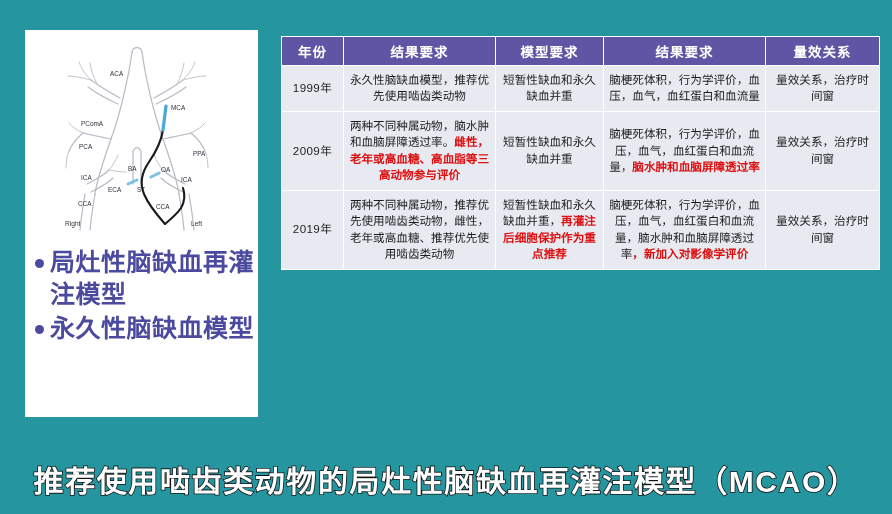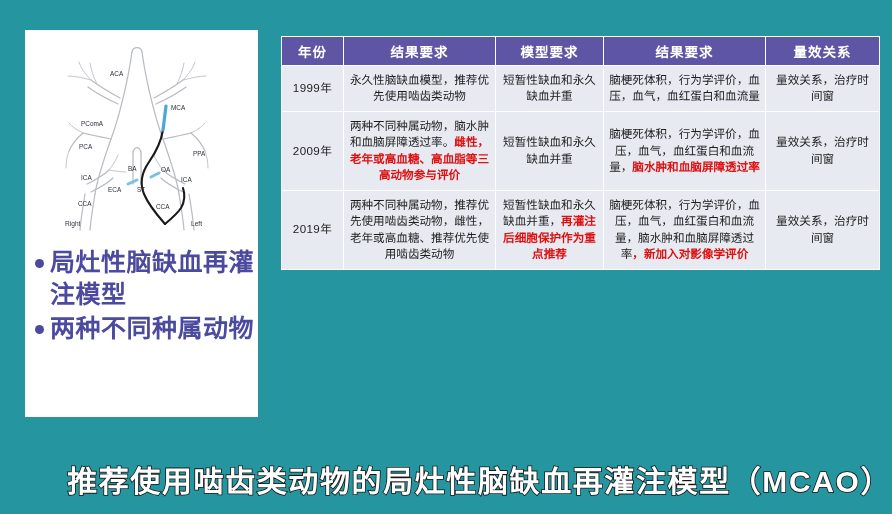--- a/index.html
+++ b/index.html
@@ -154,21 +154,21 @@
 
   
   #bottom-banner {
     position: absolute;
     left: 0;
     top: 443px;
     width: 892px;
     height: 71px;
     display: flex;
     align-items: center;
-    justify-content: flex-end;
+    justify-content: center;
   }
   #banner-text {
     font-size: 30px;
     font-weight: bold;
     color: #ffffff;
     letter-spacing: 1.6px;
     white-space: nowrap;
     -webkit-text-stroke: 1.6px #141414;
     paint-order: stroke fill;
   }
@@ -253,21 +253,21 @@
     </svg>
   </div>
 
   <div id="bullet-block">
     <div class="bullet-row">
       <div class="bullet-dot"></div>
       <div class="bullet-text">局灶性脑缺血再灌注模型</div>
     </div>
     <div class="bullet-row">
       <div class="bullet-dot"></div>
-      <div class="bullet-text">两种不同种属动物</div>
+      <div class="bullet-text">永久性脑缺血模型</div>
     </div>
   </div>
 </div>
 
 <table id="req-table">
   <colgroup>
     <col style="width:62px">
     <col style="width:152px">
     <col style="width:108px">
     <col style="width:162px">

